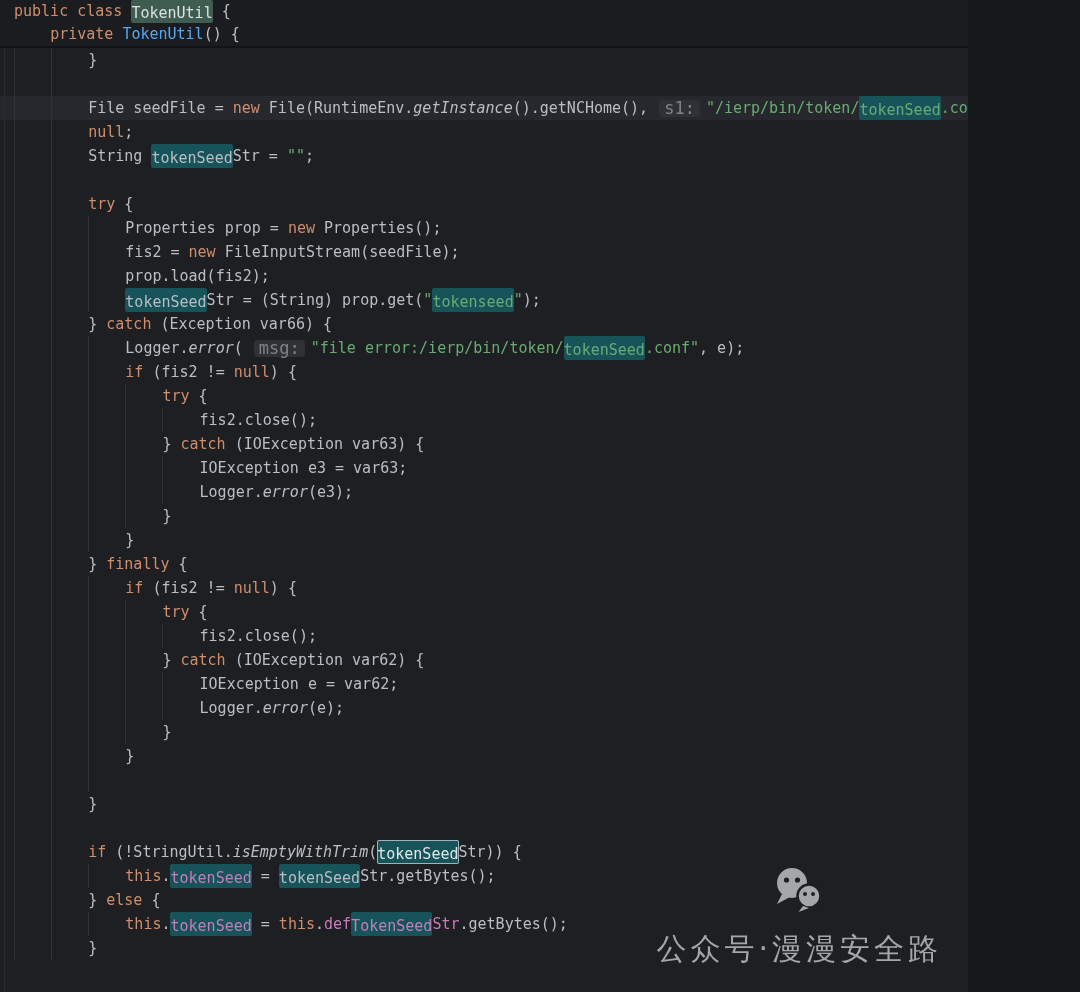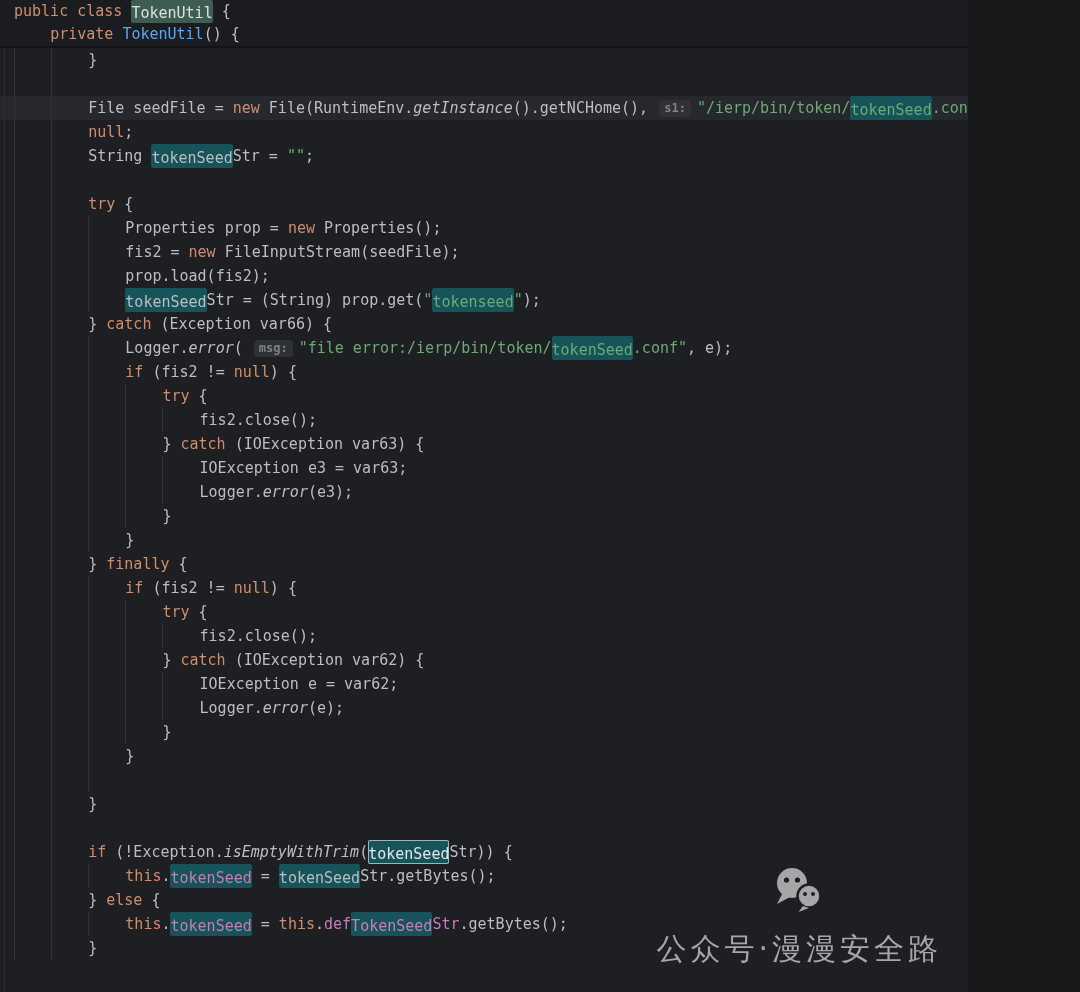--- a/index.html
+++ b/index.html
@@ -7,22 +7,22 @@
           font-family:"DejaVu Sans Mono","Liberation Mono",monospace;font-size:15px;color:var(--fg,#BCBEC4);}
   .line{display:flex;align-items:stretch;height:24px;line-height:24px;padding-left:14px;white-space:pre;}
   .line.cur{background:var(--caretRow);}
   .g{flex:none;width:4ch;border-left:1px solid var(--guide);}
   .sg{white-space:pre;}
   .k{color:var(--kw);} .p{color:var(--fg);} .s{color:var(--str);} .f{color:var(--field);} .m{color:var(--mdecl);}
   .i{font-style:italic;}
   .hl{background:var(--match);border-radius:2px;padding:2px 0;}
   .hlb{background:var(--match);box-shadow:inset 0 0 0 1px var(--matchBorder);border-radius:2px;padding:2px 0;color:#E3E6E8;}
   .hlg{background:var(--declHl);border-radius:2px;padding:2px 0;color:#DCE1E5;}
-  .inlay{flex:none;align-self:center;background:var(--inlayBg);color:var(--inlayFg);font-size:12px;line-height:17px;
-         padding:0 5px;border-radius:4px;margin:0 6px 0 2px;font-weight:bold;}
+  .inlay{flex:none;align-self:center;background:var(--inlayBg);color:var(--inlayFg);font-size:17px;line-height:17px;
+         padding:0 5px;border-radius:4px;margin:0 6px 0 2px;}
   #sticky{position:absolute;top:0;left:0;right:0;height:48px;box-sizing:border-box;background:var(--stickyBg);
           border-bottom:2px solid #121316;z-index:3;}
   #sticky .line{height:23px;line-height:23px;}
   #codearea{position:absolute;top:48px;left:0;right:0;z-index:1;}
   .vline{position:absolute;top:48px;bottom:0;width:1px;z-index:2;}
   #gutterline{left:4px;background:#2A2C30;}
   #marginline{left:1056px;background:#36383D;}
   #watermark{position:absolute;right:26px;bottom:22px;display:flex;align-items:center;gap:15px;z-index:5;flex-direction:column;}
   #watermark .wm-text{font-family:"DejaVu Sans","Liberation Sans",sans-serif;font-size:30px;letter-spacing:4px;
           color:var(--wm);white-space:nowrap;}
@@ -65,21 +65,21 @@
       <div class="line"><span class="g"></span><span class="g"></span><span class="g"></span><span class="g"></span><span class="sg k">try</span><span class="sg p"> {</span></div>
       <div class="line"><span class="g"></span><span class="g"></span><span class="g"></span><span class="g"></span><span class="g"></span><span class="sg p">fis2.close();</span></div>
       <div class="line"><span class="g"></span><span class="g"></span><span class="g"></span><span class="g"></span><span class="sg p">} </span><span class="sg k">catch</span><span class="sg p"> (IOException var62) {</span></div>
       <div class="line"><span class="g"></span><span class="g"></span><span class="g"></span><span class="g"></span><span class="g"></span><span class="sg p">IOException e = var62;</span></div>
       <div class="line"><span class="g"></span><span class="g"></span><span class="g"></span><span class="g"></span><span class="g"></span><span class="sg p">Logger.</span><span class="sg p i">error</span><span class="sg p">(e);</span></div>
       <div class="line"><span class="g"></span><span class="g"></span><span class="g"></span><span class="g"></span><span class="sg p">}</span></div>
       <div class="line"><span class="g"></span><span class="g"></span><span class="g"></span><span class="sg p">}</span></div>
       <div class="line"><span class="g"></span><span class="g"></span><span class="g"></span></div>
       <div class="line"><span class="g"></span><span class="g"></span><span class="sg p">}</span></div>
       <div class="line"><span class="g"></span><span class="g"></span></div>
-      <div class="line"><span class="g"></span><span class="g"></span><span class="sg k">if</span><span class="sg p"> (!Exception.</span><span class="sg p i">isEmptyWithTrim</span><span class="sg p">(</span><span class="sg p hlb">tokenSeed</span><span class="sg p">Str)) {</span></div>
+      <div class="line"><span class="g"></span><span class="g"></span><span class="sg k">if</span><span class="sg p"> (!StringUtil.</span><span class="sg p i">isEmptyWithTrim</span><span class="sg p">(</span><span class="sg p hlb">tokenSeed</span><span class="sg p">Str)) {</span></div>
       <div class="line"><span class="g"></span><span class="g"></span><span class="g"></span><span class="sg k">this</span><span class="sg p">.</span><span class="sg f hl">tokenSeed</span><span class="sg p"> = </span><span class="sg p hl">tokenSeed</span><span class="sg p">Str.getBytes();</span></div>
       <div class="line"><span class="g"></span><span class="g"></span><span class="sg p">} </span><span class="sg k">else</span><span class="sg p"> {</span></div>
       <div class="line"><span class="g"></span><span class="g"></span><span class="g"></span><span class="sg k">this</span><span class="sg p">.</span><span class="sg f hl">tokenSeed</span><span class="sg p"> = </span><span class="sg k">this</span><span class="sg p">.</span><span class="sg f">def</span><span class="sg f hl">TokenSeed</span><span class="sg f">Str</span><span class="sg p">.getBytes();</span></div>
       <div class="line"><span class="g"></span><span class="g"></span><span class="sg p">}</span></div>
     </div>
 
   <div id="watermark">
     <svg width="54" height="48" viewBox="0 0 54 48">
       <g fill="#A5A6A8">
         <circle cx="20" cy="17" r="15"></circle>

